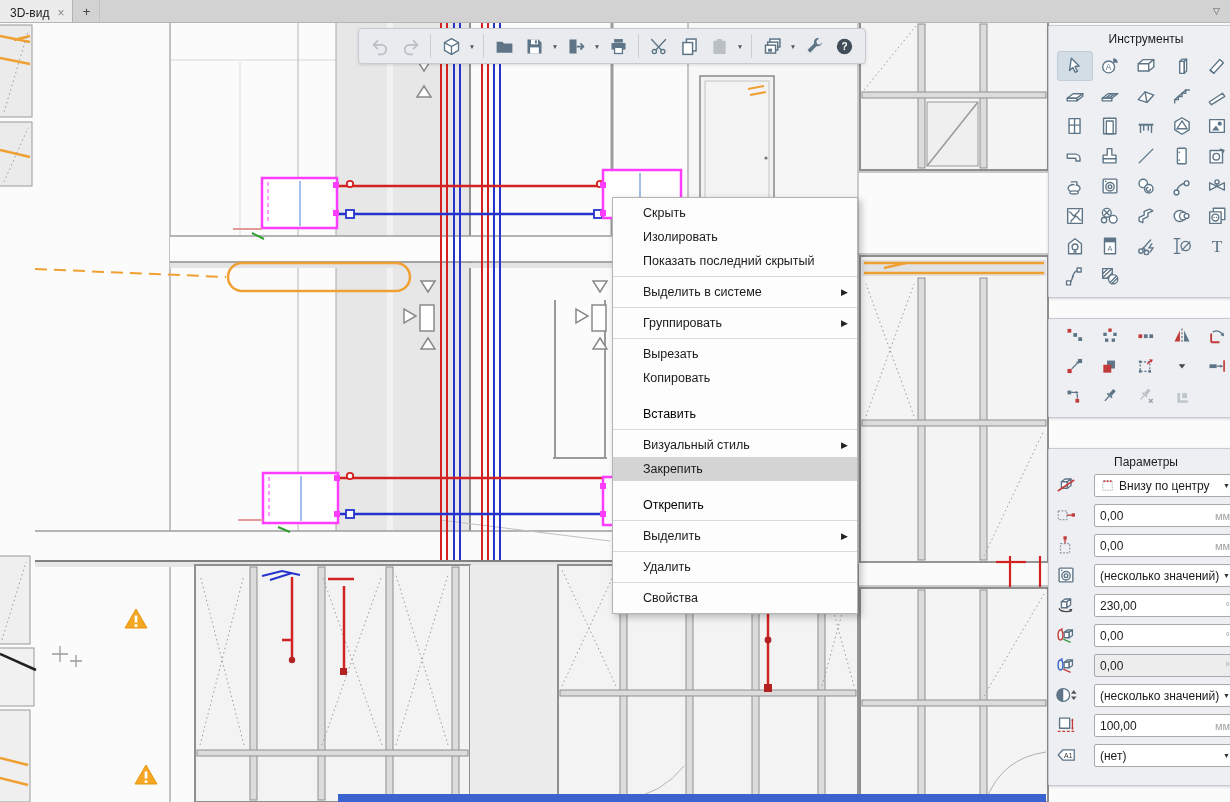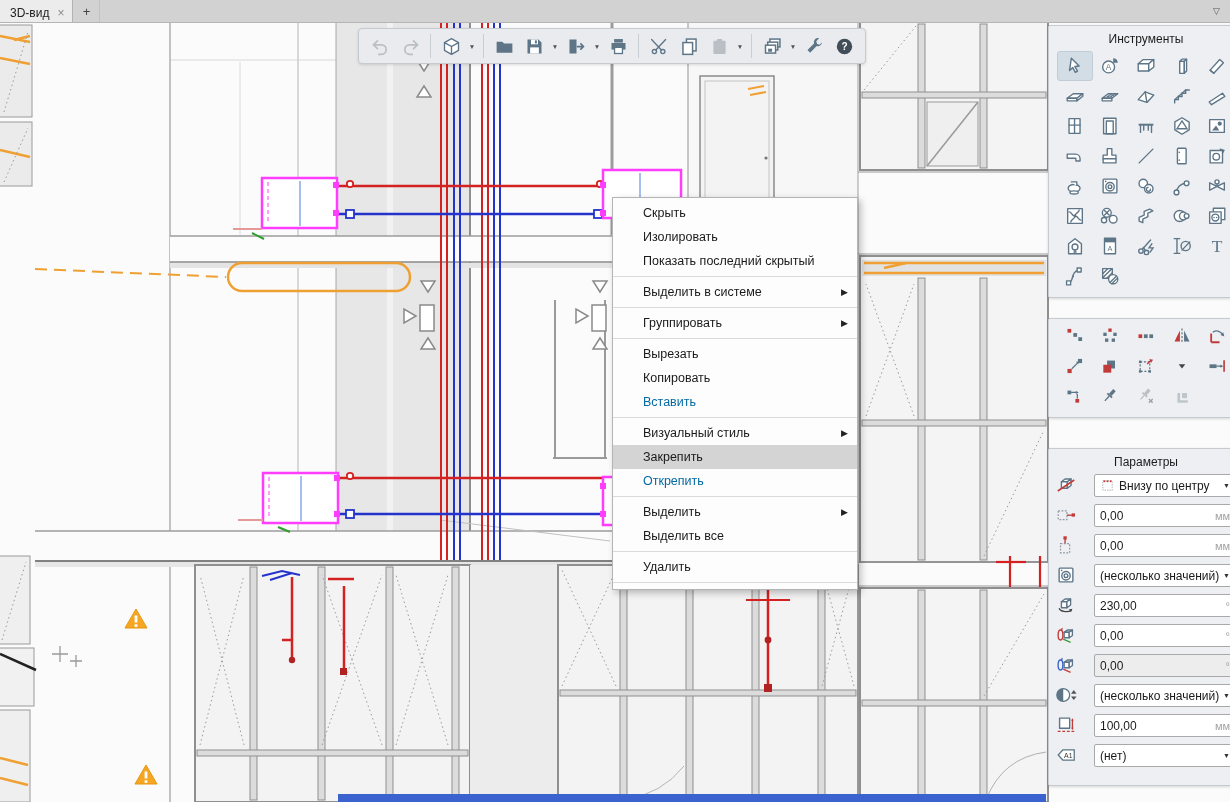--- a/index.html
+++ b/index.html
@@ -67,21 +67,21 @@
   .p-unit{margin-left:auto;padding-left:4px;color:#a3a3a3;font-size:11px;flex:none;}
   .p-caret{margin-left:auto;padding-left:4px;font-size:7px;color:#333;flex:none;}
   .p-vicon{flex:none;width:15px;height:15px;margin-right:4px;}
   .p-vicon svg{width:15px;height:15px;}
   
   #ctx-menu{position:absolute;left:612px;top:197px;width:246px;background:#fdfdfd;
             border:1px solid #b4b4b4;box-shadow:3px 3px 7px rgba(0,0,0,.25);z-index:15;
             padding:3px 0;box-sizing:border-box;}
   .menu-item{position:relative;height:24px;line-height:24px;padding:0 24px 0 30px;
              font-size:12.5px;color:#1a1a1a;white-space:nowrap;}
-  .menu-item.disabled{color:#0369a1;}
+  .menu-item.disabled{color:#000000;margin-top:12px;}
   .menu-item.highlighted{background:#d4d4d4;}
   .menu-item .sub{position:absolute;right:9px;top:0;font-size:9px;color:#222;}
   .menu-sep{border-top:1px solid #dadada;margin:3px 0;}
 </style>
 </head>
 <body>
 
 <div id="app">
 
   <div id="viewport">
@@ -1118,19 +1118,19 @@
       <div class="menu-sep"></div>
       <div class="menu-item">Вырезать</div>
       <div class="menu-item">Копировать</div>
       <div class="menu-item disabled">Вставить</div>
       <div class="menu-sep"></div>
       <div class="menu-item">Визуальный стиль<span class="sub">▶</span></div>
       <div class="menu-item highlighted">Закрепить</div>
       <div class="menu-item disabled">Открепить</div>
       <div class="menu-sep"></div>
       <div class="menu-item">Выделить<span class="sub">▶</span></div>
-      <div class="menu-item">Выделить все</div>
       <div class="menu-sep"></div>
       <div class="menu-item">Удалить</div>
       <div class="menu-sep"></div>
+      <div class="menu-item">Свойства</div>
     </div>
 
 </div>
 
 </body></html>

